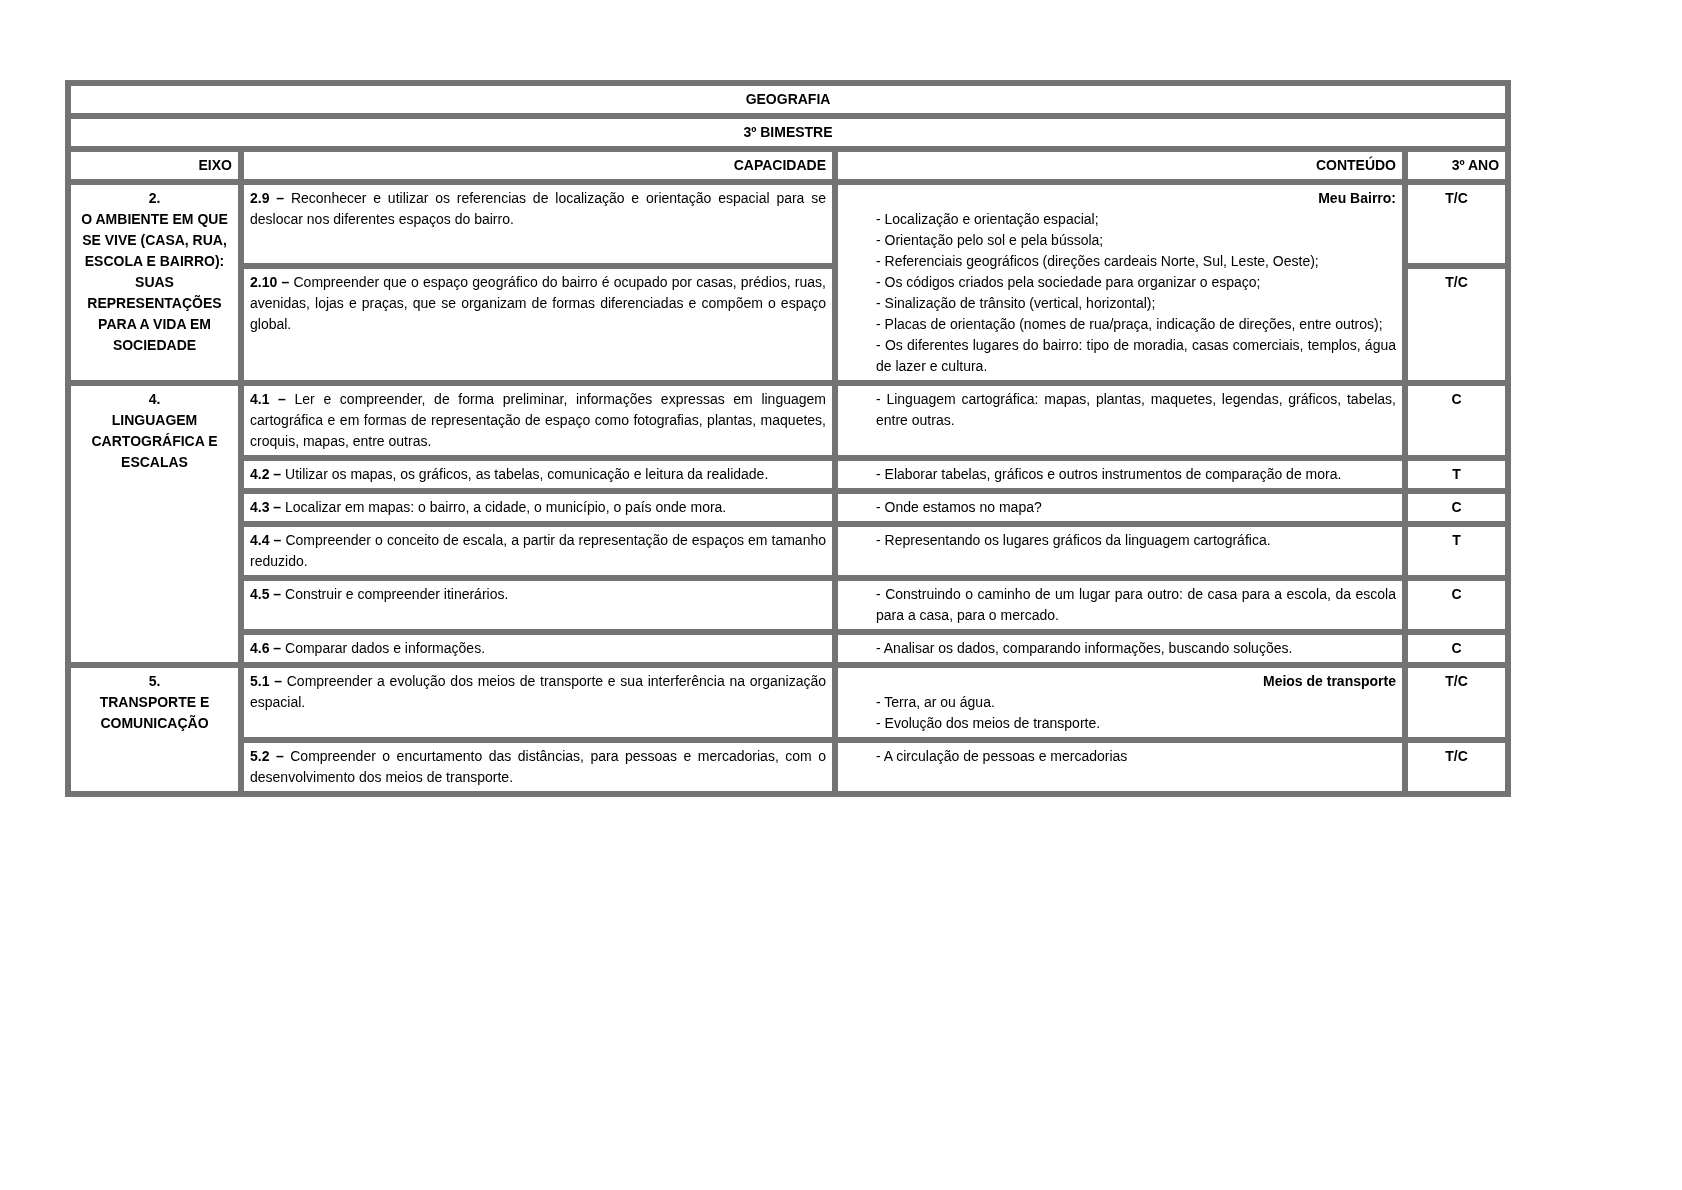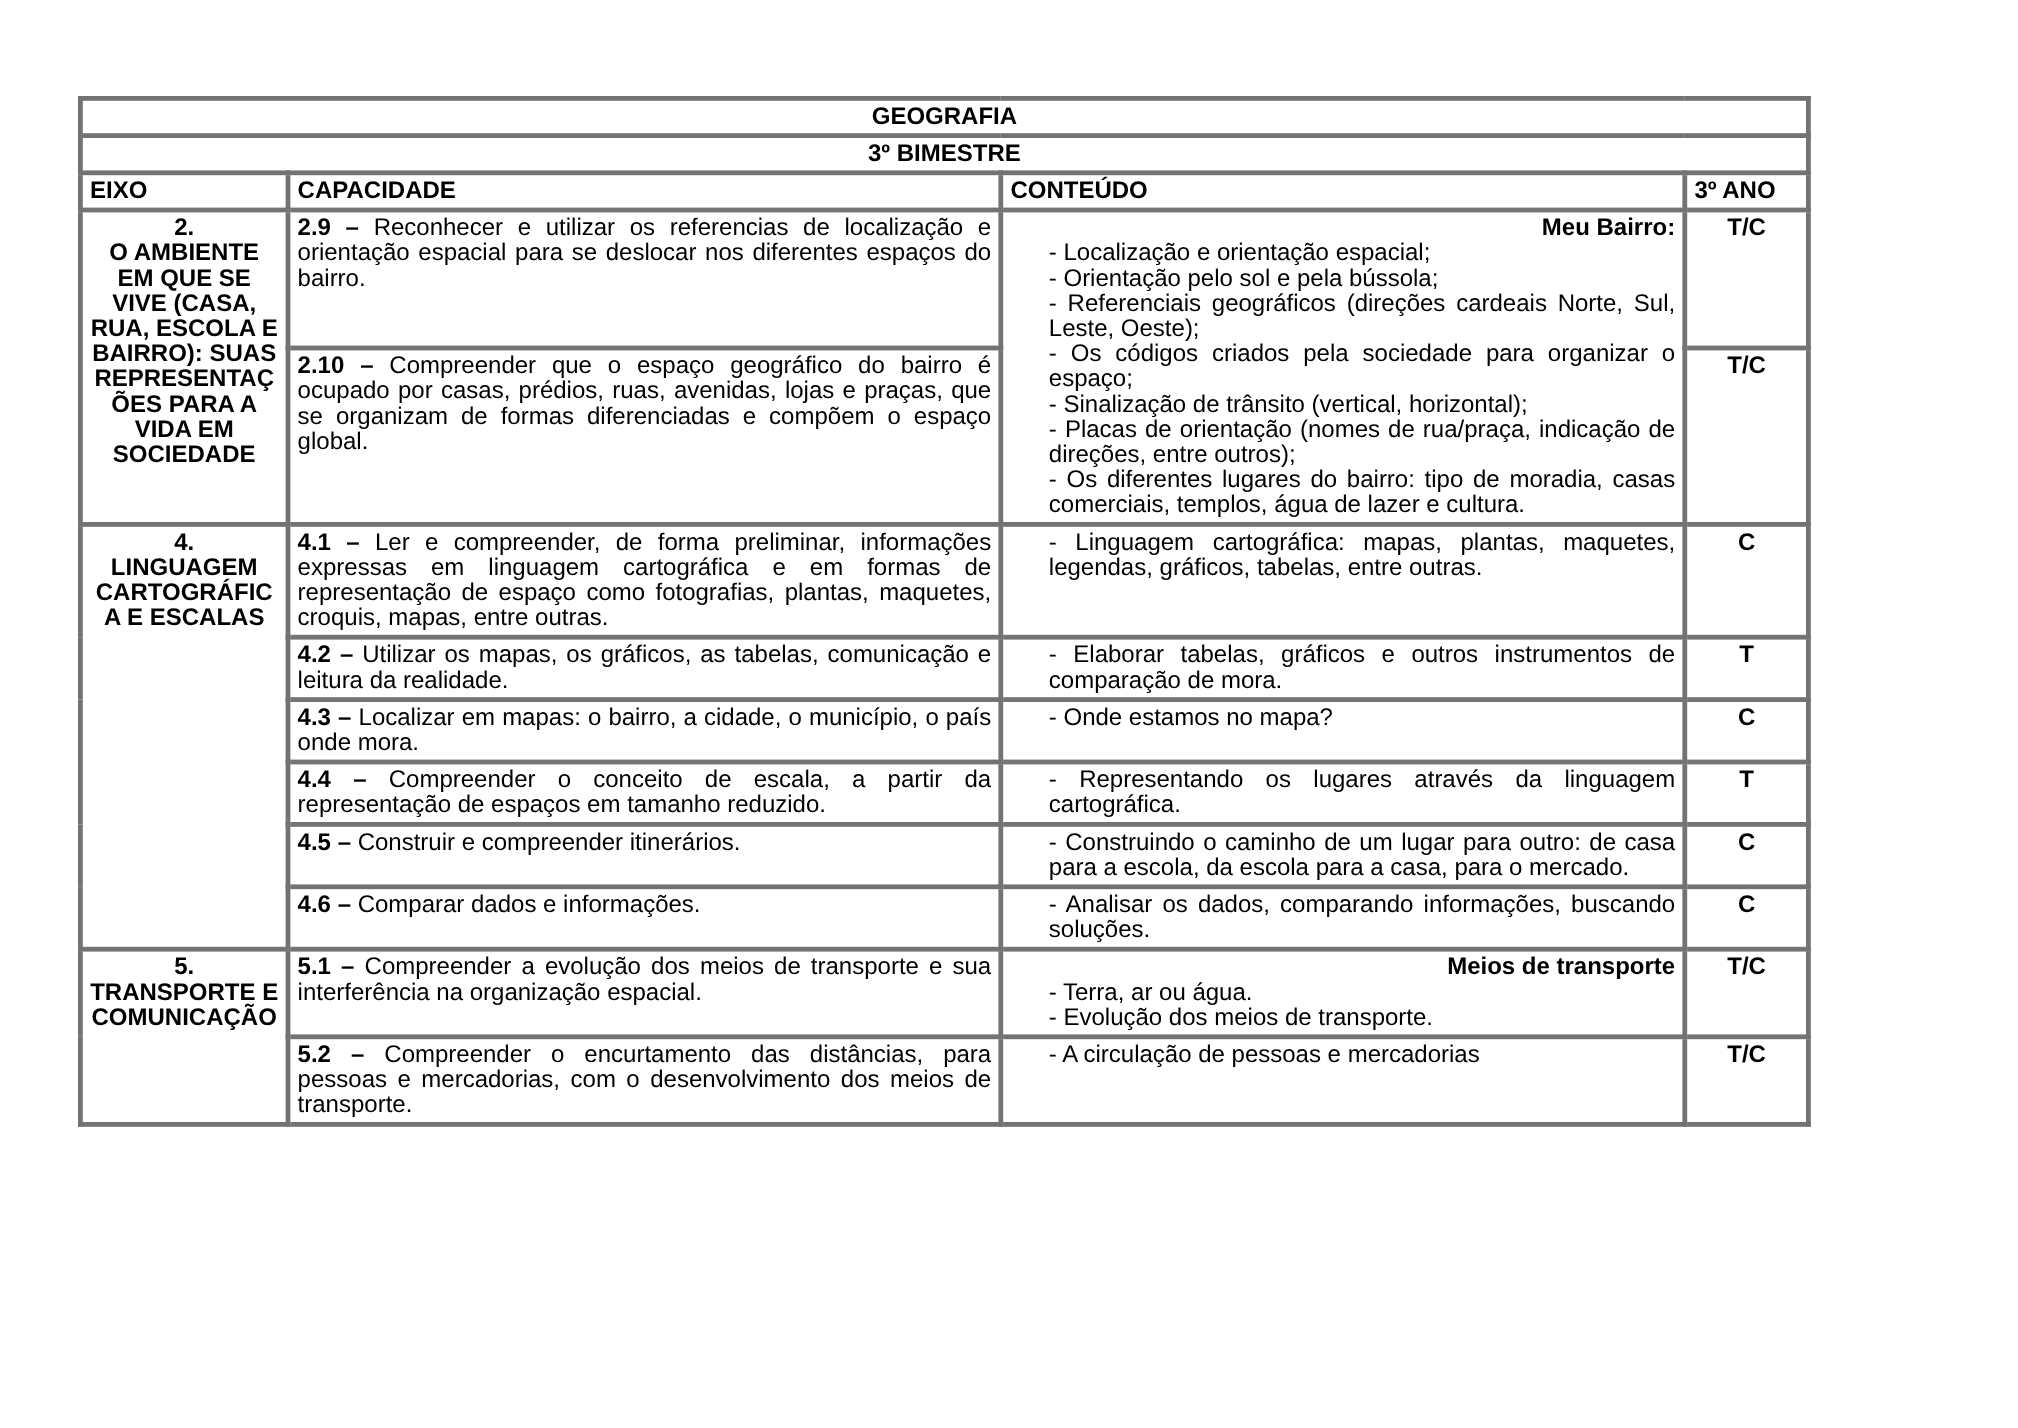--- a/index.html
+++ b/index.html
@@ -14,36 +14,36 @@
   }
   table.curriculum {
     position: absolute;
     left: 65px;
     top: 80px;
     width: 1440px;
     border-collapse: collapse;
     table-layout: fixed;
   }
   table.curriculum td, table.curriculum th {
-    border: 4px solid #737373;
-    font-size: 20px;
+    border: 6px solid #737373;
+    font-size: 14px;
     line-height: 21px;
     vertical-align: top;
     padding: 3px 6px;
     overflow-wrap: break-word;
   }
   td.title-cell {
     text-align: center;
     font-weight: bold;
     font-size: 21px;
     line-height: 23px;
     padding: 2px 4px;
   }
   th.colhead {
-    text-align: left;
+    text-align: right;
     font-weight: bold;
     font-size: 19px;
     line-height: 21px;
     vertical-align: middle;
     padding: 2px 4px;
   }
   td.eixo {
     text-align: center;
     font-weight: bold;
     white-space: pre-line;
@@ -145,21 +145,21 @@
         <div class="cont-item">- Onde estamos no mapa?</div>
       </td>
       <td class="ano">C</td>
     </tr>
     <tr>
       <td class="cap">
         <b>4.4 –</b>
         <span>Compreender o conceito de escala, a partir da representação de espaços em tamanho reduzido.</span>
       </td>
       <td class="cont">
-        <div class="cont-item">- Representando os lugares através da linguagem cartográfica.</div>
+        <div class="cont-item">- Representando os lugares gráficos da linguagem cartográfica.</div>
       </td>
       <td class="ano">T</td>
     </tr>
     <tr>
       <td class="cap">
         <b>4.5 –</b>
         <span>Construir e compreender itinerários.</span>
       </td>
       <td class="cont">
         <div class="cont-item">- Construindo o caminho de um lugar para outro: de casa para a escola, da escola para a casa, para o mercado.</div>

